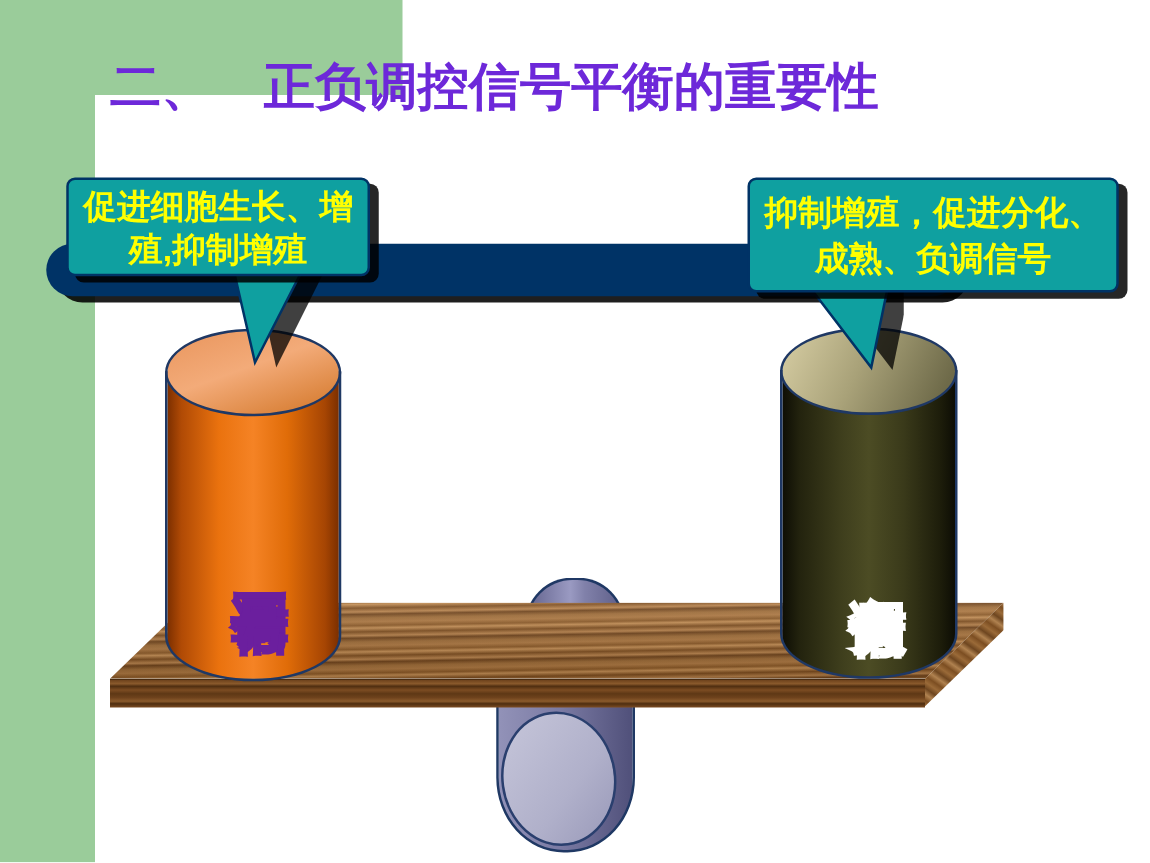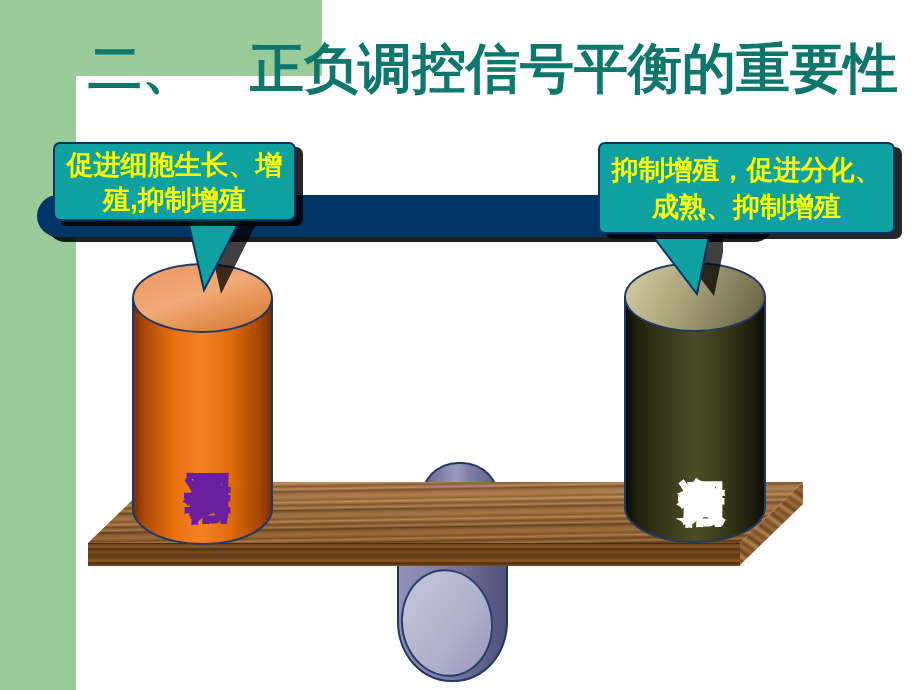--- a/index.html
+++ b/index.html
@@ -13,21 +13,21 @@
   
   .green-strip{left:0;top:0;width:76px;height:690px;background:#9acc9a;z-index:0;}
   .green-block{left:0;top:0;width:322px;height:76px;background:#9acc9a;z-index:0;}
   .content-panel{left:76px;top:76px;width:844px;height:614px;background:#ffffff;
     border-top-left-radius:46px;z-index:1;}
 
   
   .slide-title{
     left:88px;top:40px;width:800px;z-index:9;
     font-family:"Liberation Serif","DejaVu Serif",serif;
-    font-weight:bold;font-size:54px;line-height:58px;color:#0f766e;
+    font-weight:bold;font-size:41px;line-height:58px;color:#6d28d9;
     white-space:nowrap;letter-spacing:0px;
   }
 
   
   .beam-bar{
     left:37px;top:195px;width:730px;height:42px;background:#003366;
     border-radius:21px;z-index:2;
     box-shadow:8px 5px 0 rgba(0,0,0,0.88);
   }
 
@@ -169,16 +169,16 @@
     <polygon points="15,2 81,2 67,70" fill="rgba(0,0,0,0.75)" transform="translate(8,2)"></polygon>
     <polygon points="6,2 72,2 58,70" fill="#0fa0a0" stroke="#003366" stroke-width="2"></polygon>
   </svg>
 
   <div class="abs callout callout-left">
     <div>促进细胞生长、增</div>
     <div>殖,抑制增殖</div>
   </div>
   <div class="abs callout callout-right">
     <div>抑制增殖，促进分化、</div>
-    <div>成熟、抑制增殖</div>
+    <div>成熟、负调信号</div>
   </div>
 
 </div>
 
 </body></html>

